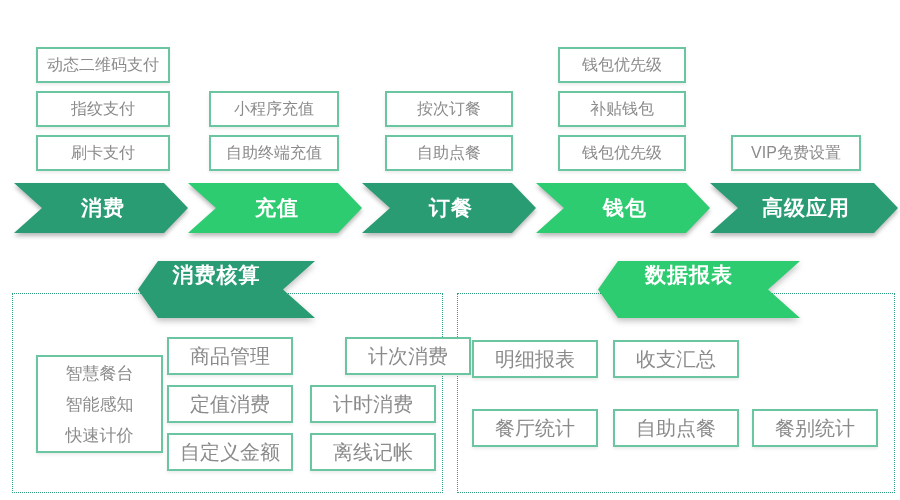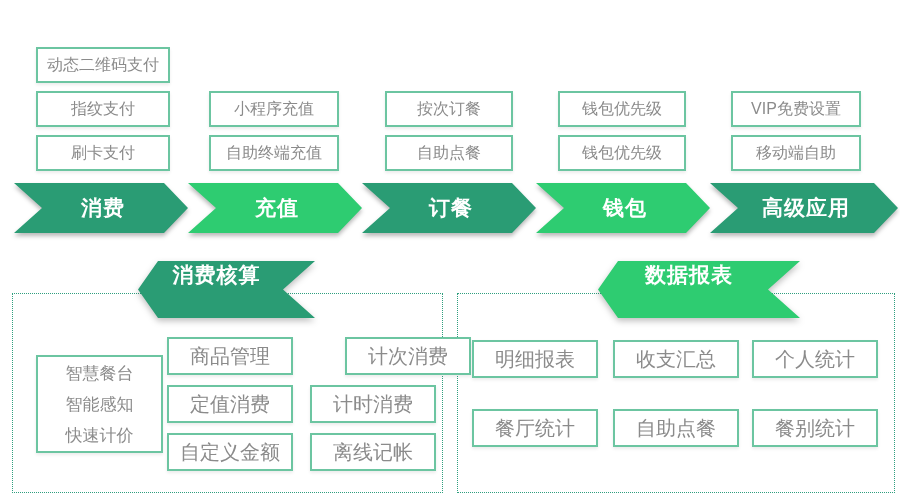--- a/index.html
+++ b/index.html
@@ -69,25 +69,25 @@
   <div class="feat-col" style="left:209px;width:130px;">
     <div class="feat-box">小程序充值</div>
     <div class="feat-box">自助终端充值</div>
   </div>
   <div class="feat-col" style="left:385px;width:128px;">
     <div class="feat-box">按次订餐</div>
     <div class="feat-box">自助点餐</div>
   </div>
   <div class="feat-col" style="left:558px;width:128px;">
     <div class="feat-box">钱包优先级</div>
+    <div class="feat-box">补贴钱包</div>
     <div class="feat-box">钱包优先级</div>
   </div>
   <div class="feat-col" style="left:731px;width:130px;">
     <div class="feat-box">VIP免费设置</div>
-    <div class="feat-box">移动端自助</div>
   </div>
 
   <div class="arrow-wrap" style="left:14px;width:174px;">
     <div class="arrow tone-dark">
       <span>消费</span>
     </div>
   </div>
   <div class="arrow-wrap" style="left:188px;width:174px;">
     <div class="arrow tone-bright">
       <span>充值</span>
@@ -130,18 +130,17 @@
   </div>
   <div class="item-box" style="left:167px;top:337px;">商品管理</div>
   <div class="item-box" style="left:167px;top:385px;">定值消费</div>
   <div class="item-box" style="left:167px;top:433px;">自定义金额</div>
   <div class="item-box" style="left:310px;top:337px;margin-left:35px;">计次消费</div>
   <div class="item-box" style="left:310px;top:385px;">计时消费</div>
   <div class="item-box" style="left:310px;top:433px;">离线记帐</div>
 
   <div class="item-box" style="left:472px;top:340px;">明细报表</div>
   <div class="item-box" style="left:613px;top:340px;">收支汇总</div>
-  <div class="item-box" style="left:752px;top:340px;">个人统计</div>
   <div class="item-box" style="left:472px;top:409px;">餐厅统计</div>
   <div class="item-box" style="left:613px;top:409px;">自助点餐</div>
   <div class="item-box" style="left:752px;top:409px;">餐别统计</div>
 
 </div>
 
 </body></html>

